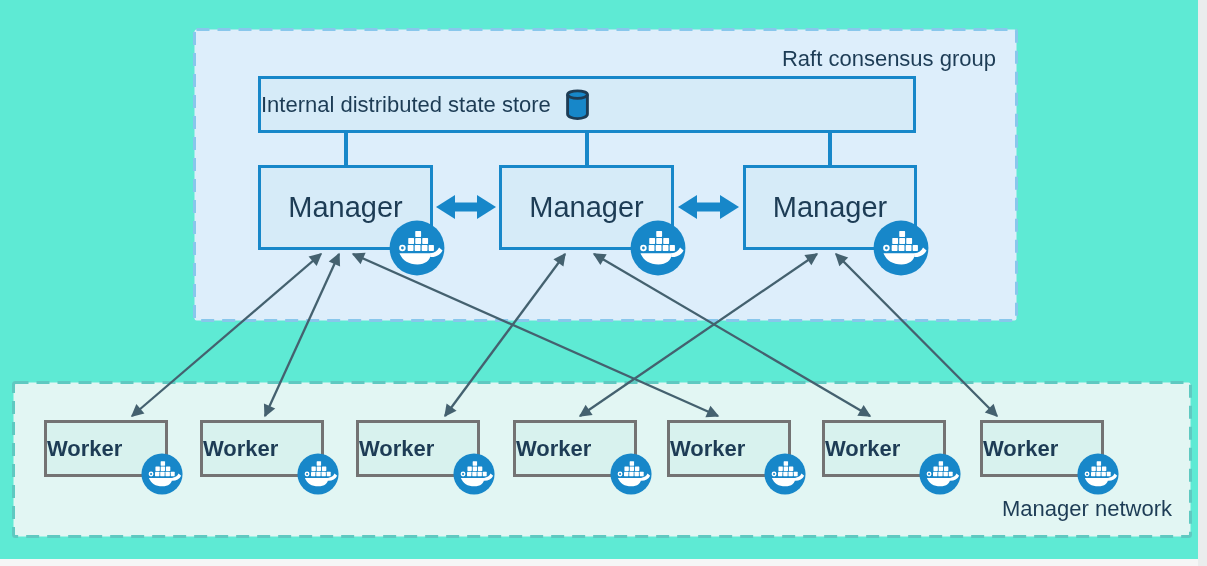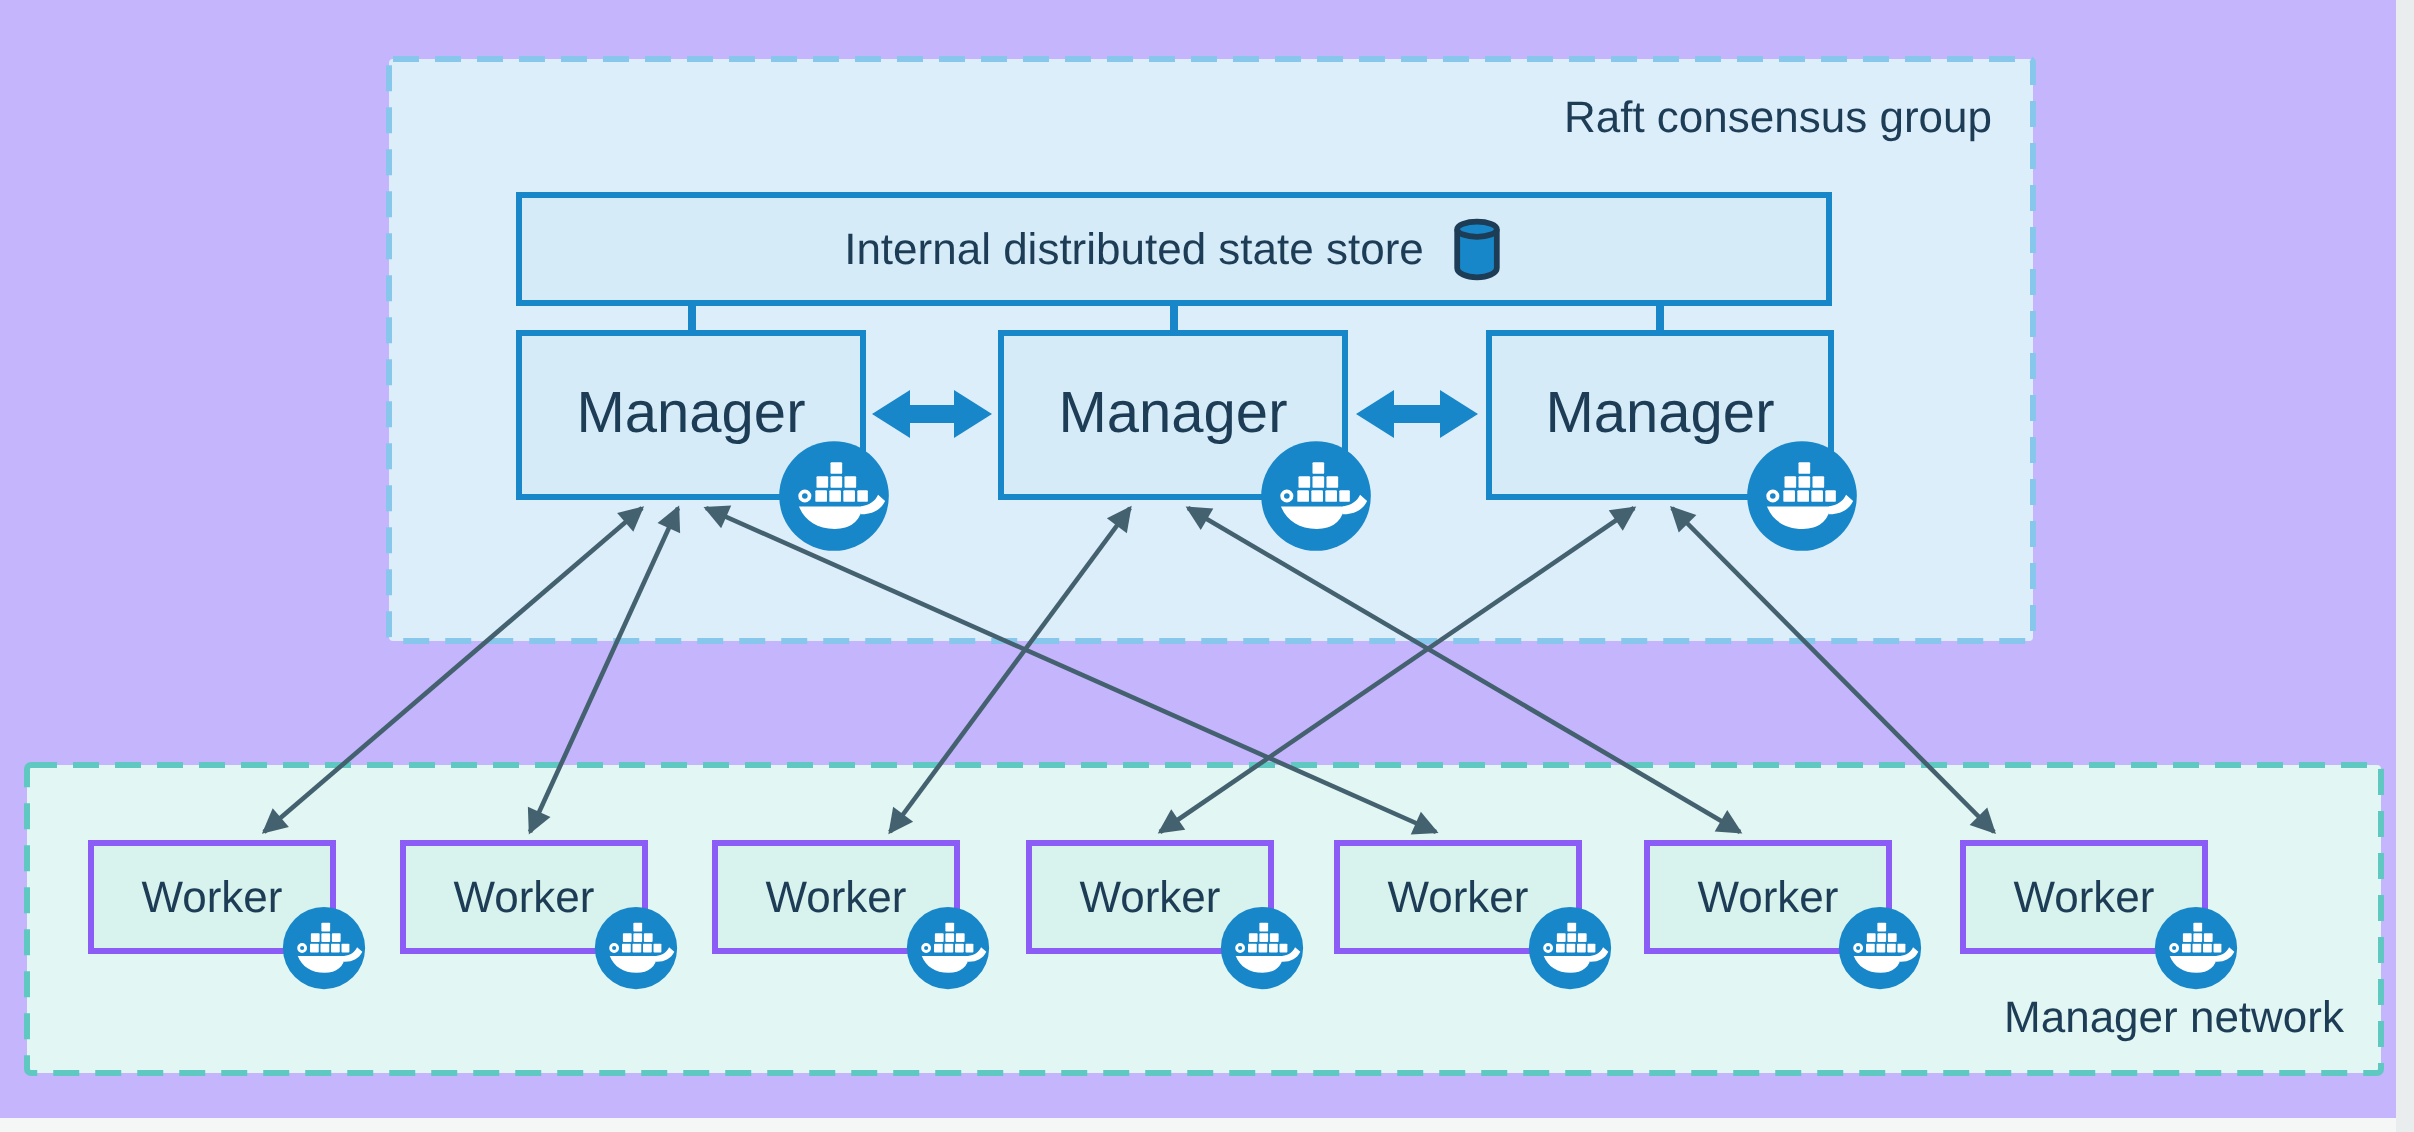--- a/index.html
+++ b/index.html
@@ -1,37 +1,37 @@
 <!DOCTYPE html>
 <html><head>
 <meta charset="utf-8">
 <style>
   html,body{margin:0;padding:0;background:#ffffff;}
   body{font-family:"Liberation Sans", sans-serif;color:#1d3c55;}
-  #canvas{position:relative;width:1207px;height:566px;background:#c4b5fd;overflow:hidden;}
+  #canvas{position:relative;width:1207px;height:566px;background:#5eead4;overflow:hidden;}
   svg.layer{position:absolute;left:0;top:0;width:1207px;height:566px;pointer-events:none;}
   #bg-layer{z-index:0;}
   #arrow-layer{z-index:6;}
 
   .group-label{position:absolute;font-size:22px;color:#1d3c55;z-index:2;white-space:nowrap;}
   #raft-label{top:46px;left:754px;width:242px;text-align:right;}
   #gossip-label{top:496px;left:930px;width:242px;text-align:right;}
 
   #state-store{position:absolute;left:258px;top:76px;width:658px;height:57px;box-sizing:border-box;
-    background:#d6ebf8;border:3.5px solid #1787c9;display:flex;align-items:center;justify-content:center;
-    gap:13px;z-index:2;margin-top:20px;}
+    background:#d6ebf8;border:3.5px solid #1787c9;display:flex;align-items:center;
+    gap:13px;z-index:2;}
   #state-store .store-text{font-size:22px;}
   .connector{position:absolute;width:4px;background:#1787c9;top:131px;height:36px;z-index:1;}
 
   .manager{position:absolute;top:165px;width:175px;height:85px;box-sizing:border-box;background:#d6ebf8;
     border:3.5px solid #1787c9;display:flex;align-items:center;justify-content:center;z-index:2;}
   .manager .node-label{font-size:29px;}
 
   .worker{position:absolute;top:420px;width:124px;height:57px;box-sizing:border-box;background:#d8f2ee;
-    border:3px solid #8b5cf6;display:flex;align-items:center;justify-content:center;z-index:2;}
+    border:3px solid #737373;display:flex;align-items:center;z-index:2;font-weight:bold;}
   .worker .node-label{font-size:22px;}
 
   .docker-badge{position:absolute;z-index:4;}
   .docker-badge.lg{width:56px;height:56px;right:-15px;bottom:-29px;}
   .docker-badge.sm{width:42px;height:42px;right:-18px;bottom:-21px;}
 
   #edge-right{position:absolute;left:1198px;top:0;width:9px;height:566px;background:#eaeded;z-index:8;}
   #edge-bottom{position:absolute;left:0;top:559px;width:1207px;height:7px;background:#f5f6f6;z-index:7;}
 </style>
 </head>

